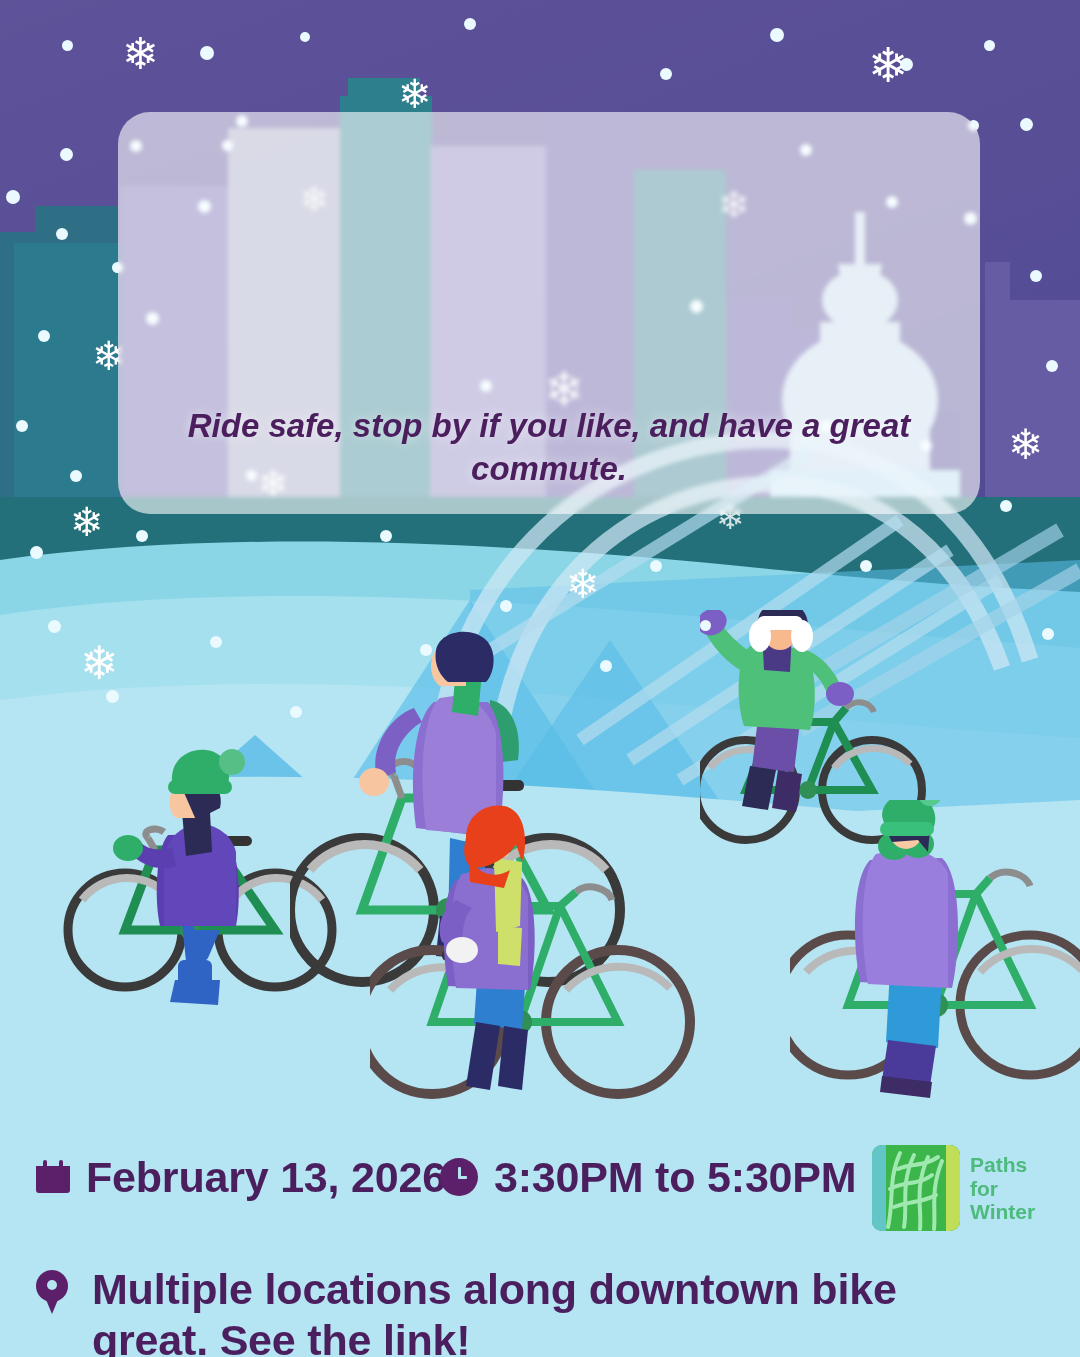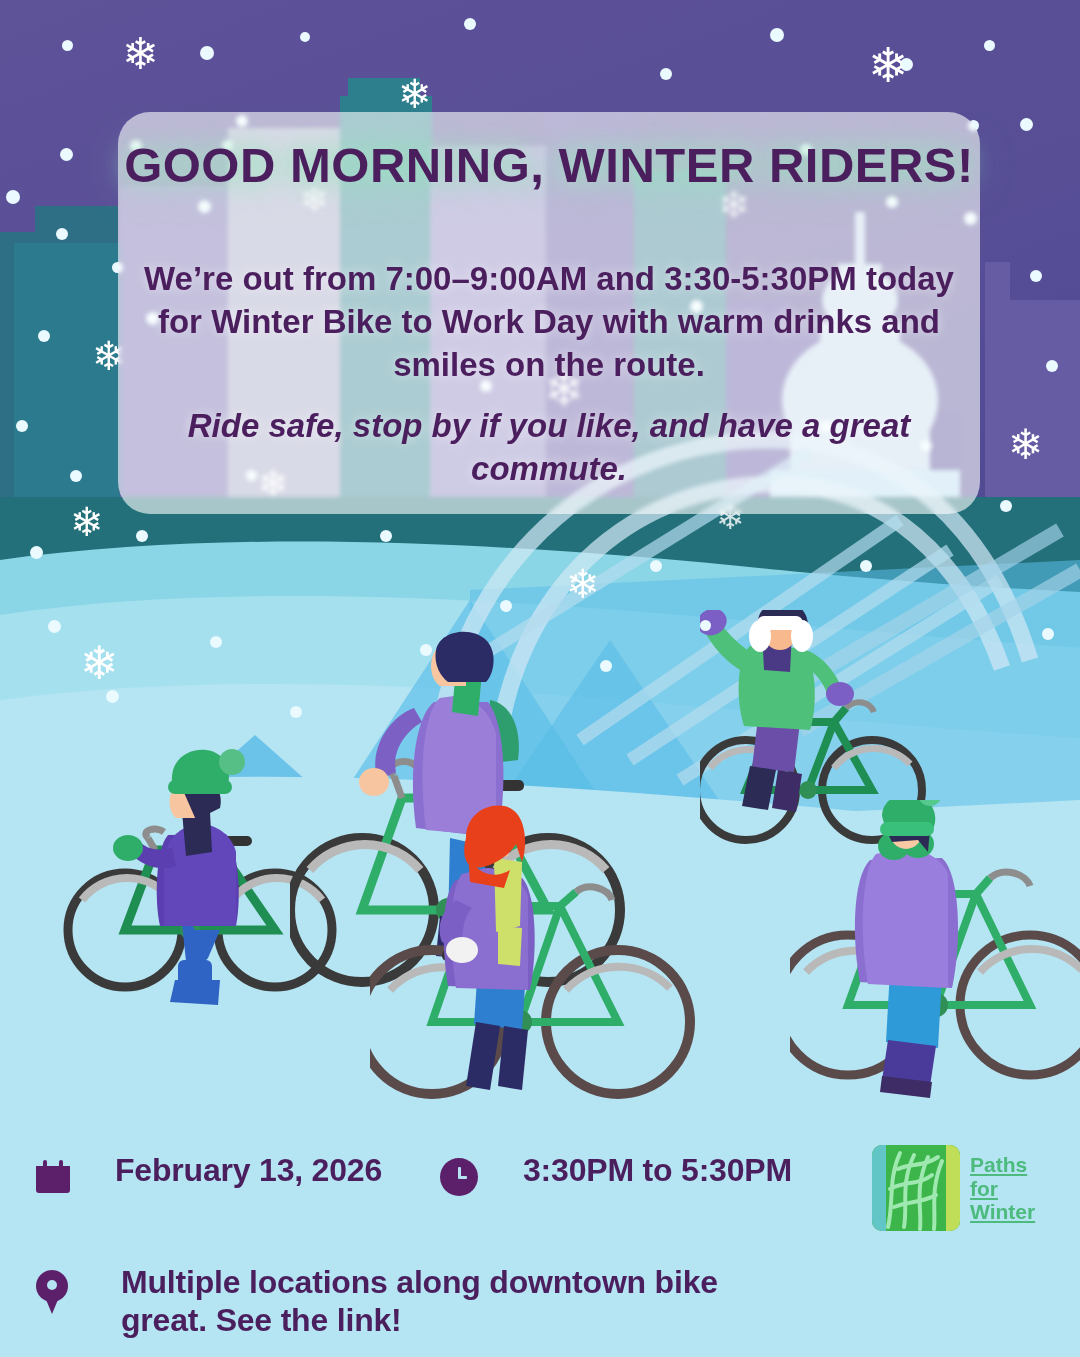--- a/index.html
+++ b/index.html
@@ -42,23 +42,22 @@
     font-size:33px; font-weight:bold; line-height:1.30;
     color:#4b1f5e;
     text-shadow:0 0 12px rgba(255,255,255,0.55);
   }
   .body1 { top:258px; }
   .body2 { top:405px;font-style:italic; }
 
   
   .info-row { position:absolute; display:flex; align-items:flex-start; }
   .info-text {
-    font-size:32px; font-weight:bold; color:#4b1f5e; line-height:1.18;
+    font-size:43px; font-weight:bold; color:#4b1f5e; line-height:1.18;
     letter-spacing:-0.2px;
-    margin-left:29px;
   }
   .ic { flex:none; margin-right:16px; }
 
   
   .cal { position:relative; width:34px; height:33px; margin-top:8px; }
   .cal .bodyc { position:absolute; left:0; top:6px; width:34px; height:27px;
       background:#5b2069; border-radius:3px; }
   .cal .pin { position:absolute; top:0; width:4px; height:11px; background:#5b2069; border-radius:2px;}
   .cal .p1 { left:7px; } .cal .p2 { left:23px; }
   .cal .strip { position:absolute; left:0; top:6px; width:34px; height:5px; background:#5b2069;}
@@ -77,21 +76,21 @@
   .pinicon .tip { position:absolute; left:6px; top:20px; width:20px; height:24px;
       background:#5b2069; clip-path:polygon(0 0,100% 0,50% 100%); }
   .pinicon .hole { position:absolute; left:11px; top:10px; width:10px; height:10px;
       background:#b5e4f2; border-radius:50%; }
 
   
   .pfp { position:absolute; left:872px; top:1145px; width:200px; height:92px; }
   .pfp-mark { position:absolute; left:0; top:0; width:88px; height:86px;
       background:#3cb54a; border-radius:10px; overflow:hidden; }
   .pfp-text { position:absolute; left:98px; top:8px;
-      font-size:21px; font-weight:bold; color:#4cbb7d; line-height:1.12;text-decoration:underline; }
+      font-size:21px; font-weight:bold; color:#4cbb7d; line-height:1.12; }
 
   .ygb { position:absolute; left:848px; top:1262px; width:226px; height:66px;
       background:#6a4a7e; }
   .ygb-word { position:absolute; left:108px; top:6px; font-size:28px;
       font-weight:bold; letter-spacing:0.5px; }
   .ygb-sub { position:absolute; left:120px; top:40px; font-size:15px;
       font-weight:bold; letter-spacing:3px; color:#8ec9e8; }
 
   .snowdot { position:absolute; border-radius:50%; background:#eafaff; }
   .flake { position:absolute; color:#ffffff; line-height:1; }
@@ -414,22 +413,20 @@
   <div class="flake" style="left:544px;top:366px;font-size:48px;opacity:0.9;">❄</div>
   <div class="flake" style="left:1008px;top:424px;font-size:42px;">❄</div>
   <div class="flake" style="left:258px;top:466px;font-size:36px;">❄</div>
   <div class="flake" style="left:70px;top:502px;font-size:40px;">❄</div>
   <div class="flake" style="left:566px;top:564px;font-size:40px;">❄</div>
   <div class="flake" style="left:80px;top:640px;font-size:46px;">❄</div>
   <div class="flake" style="left:716px;top:500px;font-size:34px;opacity:0.8;">❄</div>
 
   <div class="card"></div>
 
-  <h1 class="title">GOOD MORNING, WINTER RIDERS!</h1>
-  <p class="body1">We’re out from 7:00–9:00AM and 3:30-5:30PM today for Winter Bike to Work Day with warm drinks and smiles on the route.</p>
   <p class="body2">Ride safe, stop by if you like, and have a great commute.</p>
 
   <div class="bottom-band"></div>
 
   <div class="info-row" style="left:36px;top:1152px;">
     <div class="ic cal">
       <div class="pin p1"></div>
         <div class="pin p2"></div>
       <div class="bodyc"></div>
         <div class="strip"></div>

